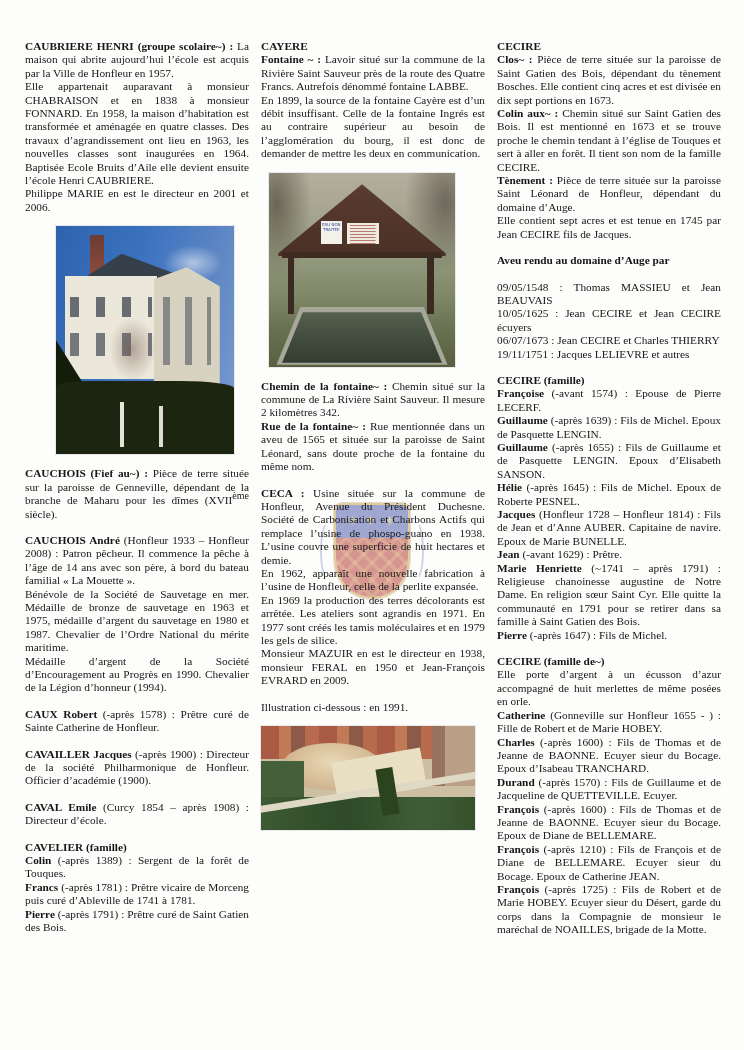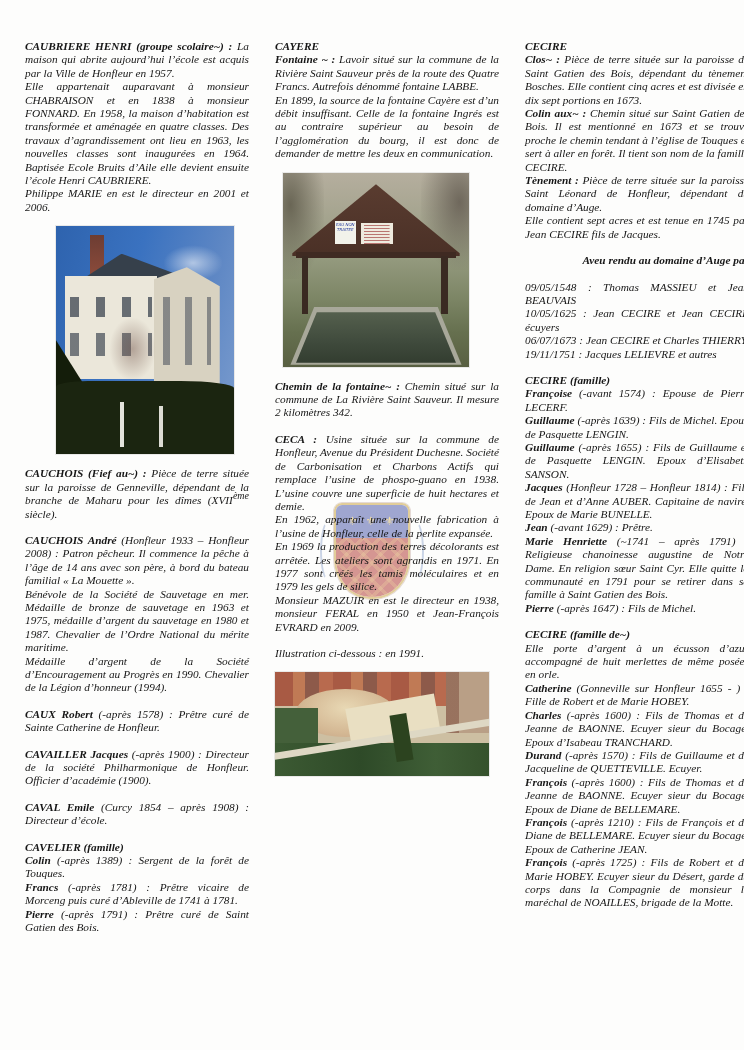--- a/index.html
+++ b/index.html
@@ -42,31 +42,30 @@
     position:absolute;top:18%;width:14px;height:60%;
     border:2px solid #9db0d2;border-radius:50%;
     border-top-color:transparent;border-bottom-color:transparent;
   }
   .wm-ornament-left{left:-14px;border-right-color:transparent;}
   .wm-ornament-right{right:-14px;border-left-color:transparent;}
 
   
   .cols{
     position:relative;z-index:1;
-    display:flex;gap:26px;
+    display:flex;gap:12px;
     padding:40px 0 0 25px;
-    font-style:italic;
   }
   .col{width:224px;flex:0 0 224px;}
   .para{
     margin:0;
     font-size:11.3px;line-height:13.4px;
     text-align:justify;
   }
-  .para.center{text-align:right;}
+  .para.center{text-align:left;}
   .gap{margin-top:13px;}
   .bold{font-weight:bold;}
   .sup{vertical-align:super;font-size:10px;line-height:0;}
 
   
   .imgblock{margin:12px 0;}
   .photo{position:relative;overflow:hidden;box-shadow:0 0 0 1px rgba(0,0,0,.08);}
   .photo>div{position:absolute;}
 
   
@@ -213,20 +212,21 @@
             <div class="lv-sign1">EAU NON TRAITEE</div>
             <div class="lv-sign2"></div>
             <div class="lv-beam"></div>
             <div class="lv-post-l"></div>
             <div class="lv-post-r"></div>
             <div class="lv-rim"></div>
             <div class="lv-basin"></div>
           </div>
         </div>
         <p class="para gap"><span class="bold">Chemin de la fontaine~ : </span><span>Chemin situé sur la commune de La Rivière Saint Sauveur. Il mesure 2 kilomètres 342.</span></p>
+        <p class="para"><span class="bold">Rue de la fontaine~ : </span><span>Rue mentionnée dans un aveu de 1565 et située sur la paroisse de Saint Léonard, sans doute proche de la fontaine du même nom.</span></p>
         <p class="para gap"><span class="bold">CECA : </span><span>Usine située sur la commune de Honfleur, Avenue du Président Duchesne. Société de Carbonisation et Charbons Actifs qui remplace l’usine de phospo-guano en 1938. L’usine couvre une superficie de huit hectares et demie.</span></p>
         <p class="para"><span>En 1962, apparaît une nouvelle fabrication à l’usine de Honfleur, celle de la perlite expansée.</span></p>
         <p class="para"><span>En 1969 la production des terres décolorants est arrêtée. Les ateliers sont agrandis en 1971. En 1977 sont créés les tamis moléculaires et en 1979 les gels de silice.</span></p>
         <p class="para"><span>Monsieur MAZUIR en est le directeur en 1938, monsieur FERAL en 1950 et Jean-François EVRARD en 2009.</span></p>
         <p class="para gap"><span>Illustration ci-dessous : en 1991.</span></p>
         <div class="imgblock gap">
           <div class="photo photo-aerial">
             <div class="ae-roofs"></div>
             <div class="ae-build-right"></div>
             <div class="ae-pile"></div>
@@ -246,20 +246,21 @@
         <p class="para"><span>Elle contient sept acres et est tenue en 1745 par Jean CECIRE fils de Jacques.</span></p>
         <p class="para gap center"><span class="bold">Aveu rendu au domaine d’Auge par</span></p>
         <p class="para gap"><span>09/05/1548 : Thomas MASSIEU et Jean BEAUVAIS</span></p>
         <p class="para"><span>10/05/1625 : Jean CECIRE et Jean CECIRE écuyers</span></p>
         <p class="para"><span>06/07/1673 : Jean CECIRE et Charles THIERRY</span></p>
         <p class="para"><span>19/11/1751 : Jacques LELIEVRE et autres</span></p>
         <p class="para gap"><span class="bold">CECIRE (famille)</span></p>
         <p class="para"><span class="bold">Françoise </span><span>(-avant 1574) : Epouse de Pierre LECERF.</span></p>
         <p class="para"><span class="bold">Guillaume </span><span>(-après 1639) : Fils de Michel. Epoux de Pasquette LENGIN.</span></p>
         <p class="para"><span class="bold">Guillaume </span><span>(-après 1655) : Fils de Guillaume et de Pasquette LENGIN. Epoux d’Elisabeth SANSON.</span></p>
+        <p class="para"><span class="bold">Hélie </span><span>(-après 1645) : Fils de Michel. Epoux de Roberte PESNEL.</span></p>
         <p class="para"><span class="bold">Jacques </span><span>(Honfleur 1728 – Honfleur 1814) : Fils de Jean et d’Anne AUBER. Capitaine de navire. Epoux de Marie BUNELLE.</span></p>
         <p class="para"><span class="bold">Jean </span><span>(-avant 1629) : Prêtre.</span></p>
         <p class="para"><span class="bold">Marie Henriette </span><span>(~1741 – après 1791) : Religieuse chanoinesse augustine de Notre Dame. En religion sœur Saint Cyr. Elle quitte la communauté en 1791 pour se retirer dans sa famille à Saint Gatien des Bois.</span></p>
         <p class="para"><span class="bold">Pierre </span><span>(-après 1647) : Fils de Michel.</span></p>
         <p class="para gap"><span class="bold">CECIRE (famille de~)</span></p>
         <p class="para"><span>Elle porte d’argent à un écusson d’azur accompagné de huit merlettes de même posées en orle.</span></p>
         <p class="para"><span class="bold">Catherine </span><span>(Gonneville sur Honfleur 1655 - ) : Fille de Robert et de Marie HOBEY.</span></p>
         <p class="para"><span class="bold">Charles </span><span>(-après 1600) : Fils de Thomas et de Jeanne de BAONNE. Ecuyer sieur du Bocage. Epoux d’Isabeau TRANCHARD.</span></p>
         <p class="para"><span class="bold">Durand </span><span>(-après 1570) : Fils de Guillaume et de Jacqueline de QUETTEVILLE. Ecuyer.</span></p>
         <p class="para"><span class="bold">François </span><span>(-après 1600) : Fils de Thomas et de Jeanne de BAONNE. Ecuyer sieur du Bocage. Epoux de Diane de BELLEMARE.</span></p>

